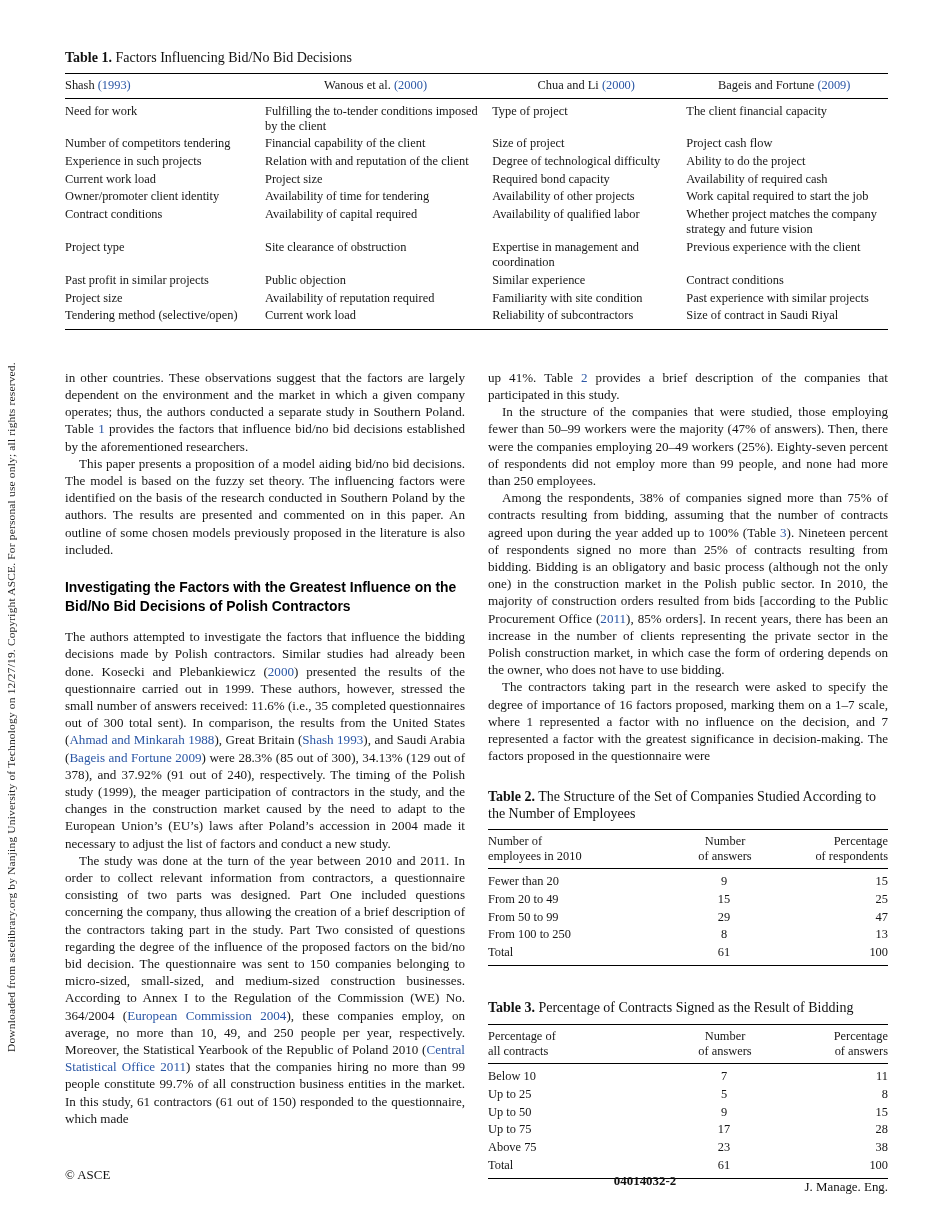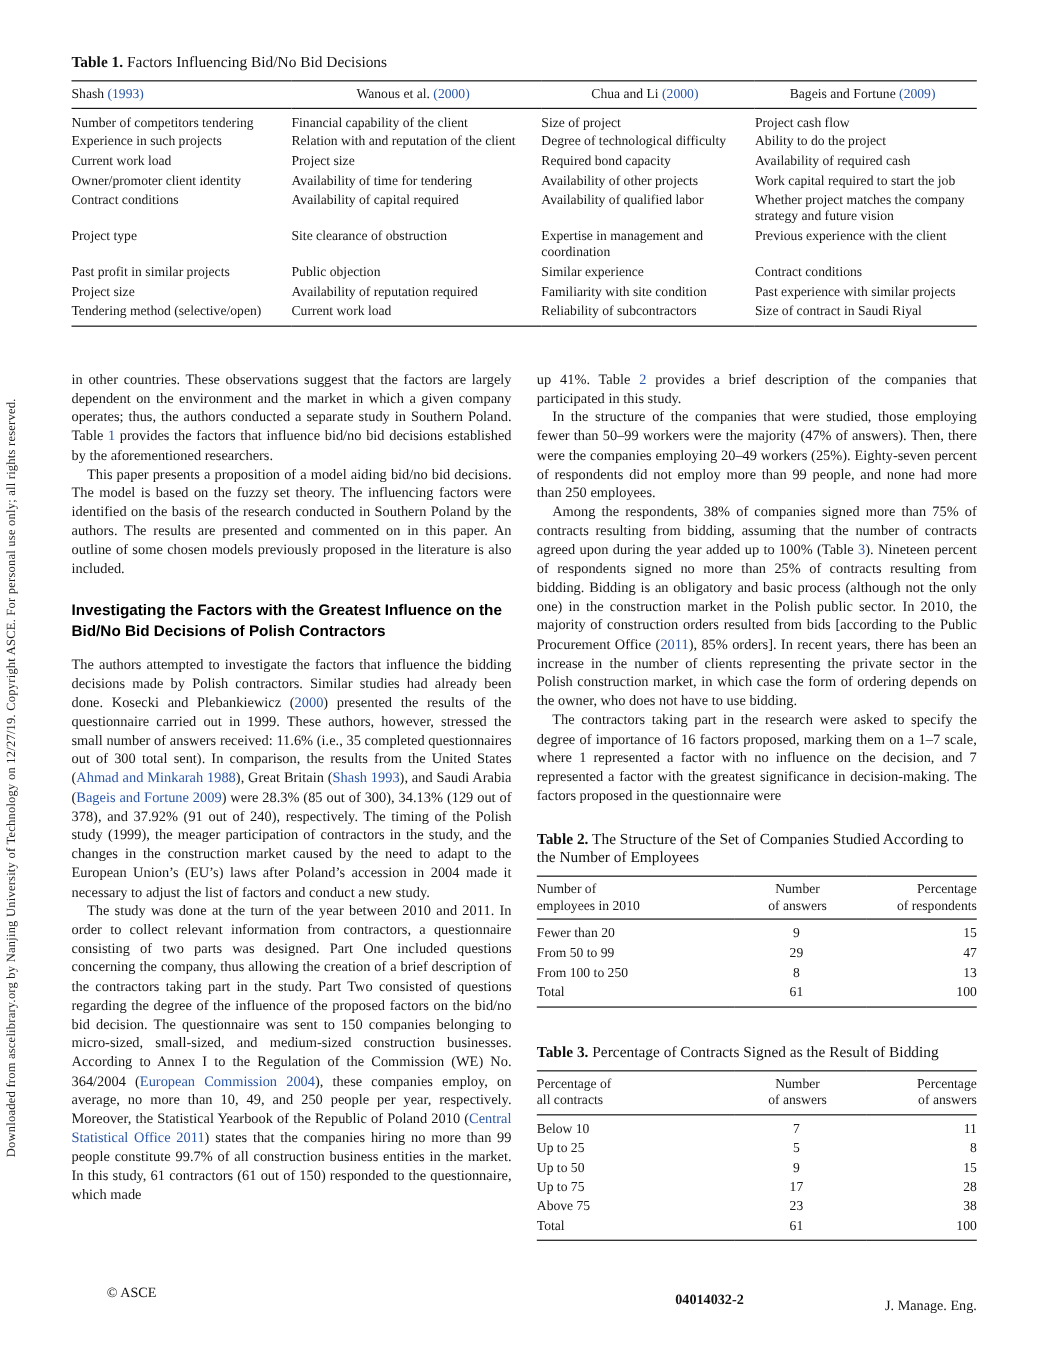--- a/index.html
+++ b/index.html
@@ -39,21 +39,21 @@
   .col{width:400px;font-size:13.1px;line-height:17.2px;text-align:justify;
         hyphens:auto;-webkit-hyphens:auto;}
   .body-para{margin:0;}
   .body-para.indent{text-indent:14px;}
   .section-heading{font-family:"Liberation Sans","DejaVu Sans",sans-serif;font-size:13.9px;
         line-height:18.6px;font-weight:bold;text-align:left;margin:20px 0 13px 0;color:#000;}
   a.cite{color:var(--link-color,#2a56a5);text-decoration:none;cursor:pointer;}
 
   
   .footer{position:absolute;left:65px;top:1168px;width:823px;font-size:12.9px;color:#111;}
-  .f-left{position:absolute;left:0;top:0;margin-left:32px;}
+  .f-left{position:absolute;left:0;top:0;}
   .f-center{position:absolute;left:580px;transform:translateX(-50%);top:6px;font-weight:bold;}
   .f-right{position:absolute;right:0;top:12px;}
   .citation-line{position:absolute;left:0;top:1208px;width:952px;text-align:center;
         font-size:12.4px;color:#161616;}
 </style>
 </head>
 <body>
 
 <div class="page">
 
@@ -72,20 +72,26 @@
         </colgroup>
         <thead>
           <tr id="t1-head-row">
               <th>Shash <a class="cite">(1993)</a></th>
               <th>Wanous et al. <a class="cite">(2000)</a></th>
               <th>Chua and Li <a class="cite">(2000)</a></th>
               <th>Bageis and Fortune <a class="cite">(2009)</a></th>
             </tr>
         </thead>
         <tbody id="t1-body">
+            <tr>
+              <td>Need for work</td>
+              <td>Fulfilling the to-tender conditions imposed by the client</td>
+              <td>Type of project</td>
+              <td>The client financial capacity</td>
+            </tr>
             <tr>
               <td>Number of competitors tendering</td>
               <td>Financial capability of the client</td>
               <td>Size of project</td>
               <td>Project cash flow</td>
             </tr>
             <tr>
               <td>Experience in such projects</td>
               <td>Relation with and reputation of the client</td>
               <td>Degree of technological difficulty</td>
@@ -171,20 +177,25 @@
 of respondents</th>
                 </tr>
               </thead>
             <tbody id="t2-body">
                 <tr>
                   <td>Fewer than 20</td>
                   <td>9</td>
                   <td>15</td>
                 </tr>
                 <tr>
+                  <td>From 20 to 49</td>
+                  <td>15</td>
+                  <td>25</td>
+                </tr>
+                <tr>
                   <td>From 50 to 99</td>
                   <td>29</td>
                   <td>47</td>
                 </tr>
                 <tr>
                   <td>From 100 to 250</td>
                   <td>8</td>
                   <td>13</td>
                 </tr>
                 <tr>

